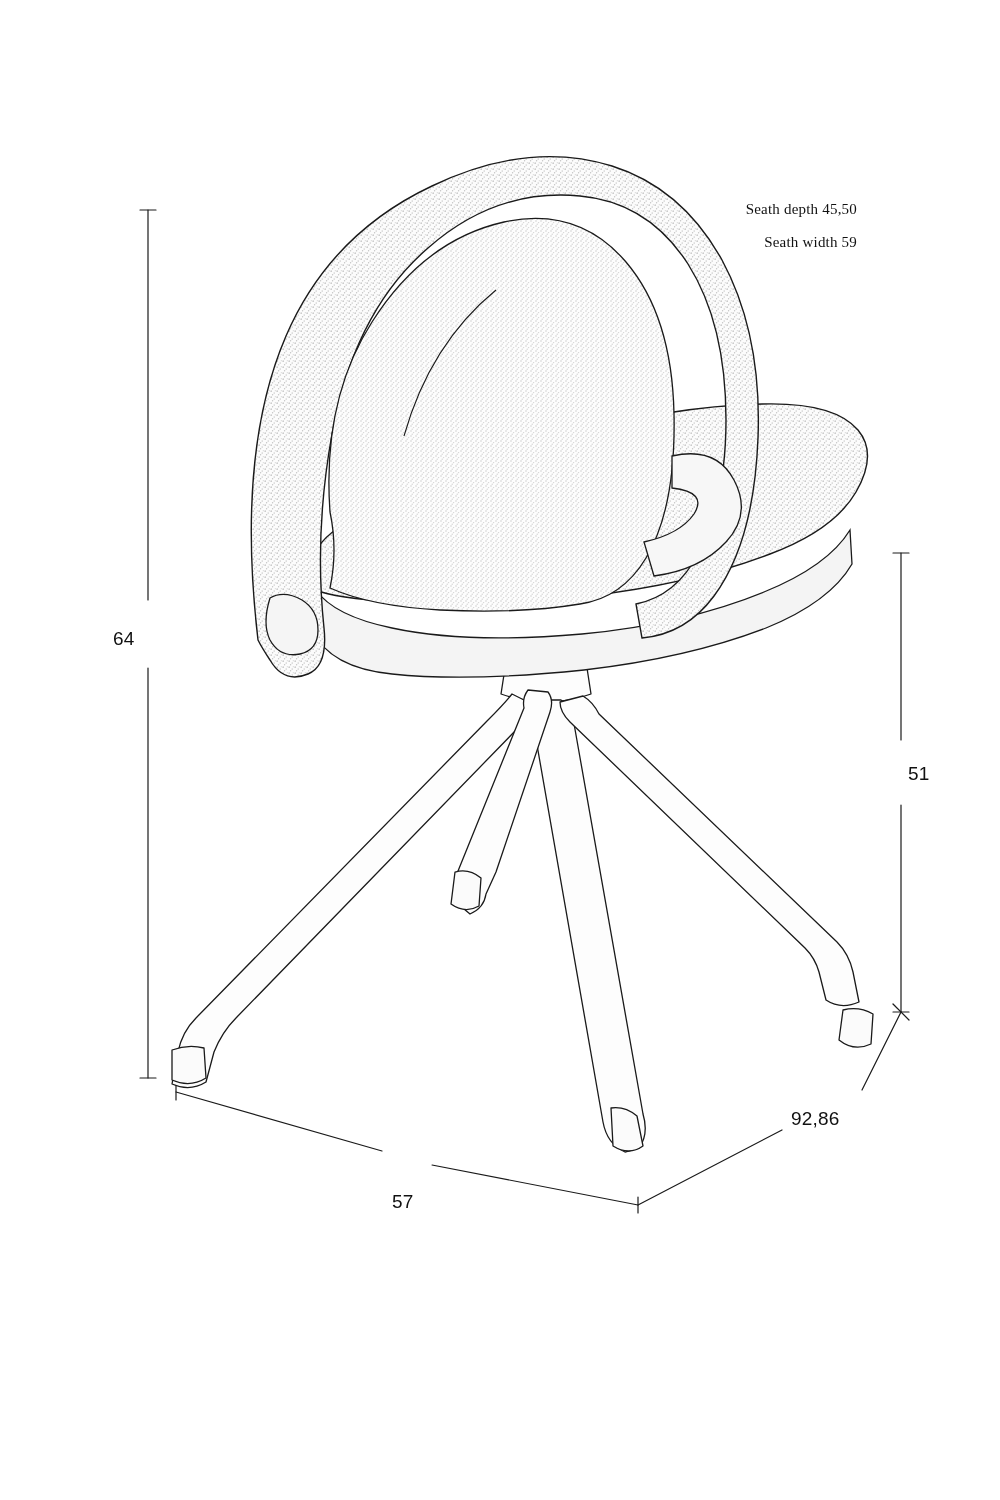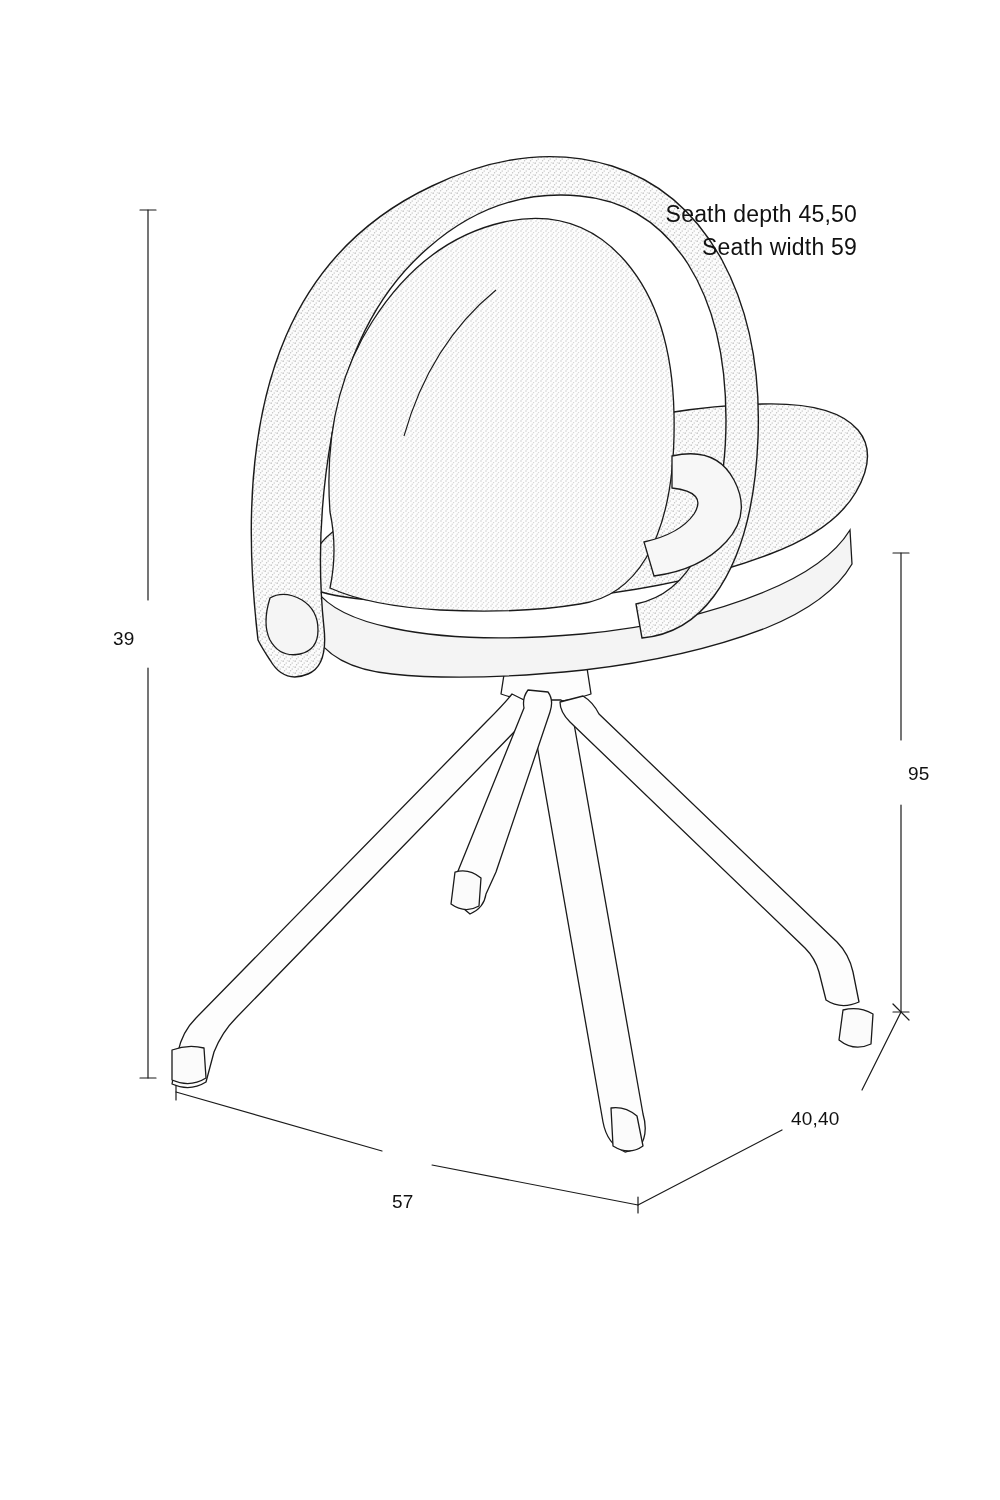--- a/index.html
+++ b/index.html
@@ -30,22 +30,22 @@
   .dim-label {
     position: absolute;
     font-family: "Liberation Sans", sans-serif;
     font-size: 19px;
     color: #111111;
     letter-spacing: 0.2px;
     white-space: nowrap;
   }
   .spec-label {
     position: absolute;
-    font-family: Liberation Sans, sans-serif;
-    font-size: 23px;
+    font-family: Liberation Serif, serif;
+    font-size: 15px;
     color: #111111;
     letter-spacing: 0.2px;
     white-space: nowrap;
     text-align: right;
   }
   #label-height { left: 113px; top: 628px; }
   #label-seat-height { left: 908px; top: 763px; }
   #label-width { left: 392px; top: 1155px; margin-top: 36px; }
   #label-depth { left: 791px; top: 1108px; }
   #label-seat-depth { right: 143px; top: 201px; }
@@ -166,25 +166,25 @@
 
       <path d="M672 456 q44 -10 62 24 q18 34 -8 62 q-26 28 -72 34 l-10 -34
                q36 -8 50 -28 q14 -22 -22 -26 z" fill="#f7f7f7" stroke="#1a1a1a" stroke-width="1.3"></path>
 
       <path d="M270 598 q14 -8 32 2 q16 10 16 30 q0 20 -18 24 q-20 4 -30 -14 q-8 -16 0 -42 z" fill="#f5f5f5" stroke="#1a1a1a" stroke-width="1.3"></path>
 
       <path d="M404 436 q26 -92 92 -146" fill="none" stroke="#1a1a1a" stroke-width="1.1"></path>
     </g>
   </svg>
 
-  <div class="dim-label" id="label-height">39</div>
+  <div class="dim-label" id="label-height">64</div>
 
-  <div class="dim-label" id="label-seat-height">95</div>
+  <div class="dim-label" id="label-seat-height">51</div>
 
   <div class="dim-label" id="label-width">57</div>
 
-  <div class="dim-label" id="label-depth">40,40</div>
+  <div class="dim-label" id="label-depth">92,86</div>
 
   <div class="spec-label" id="label-seat-depth">Seath depth 45,50</div>
 
   <div class="spec-label" id="label-seat-width">Seath width 59</div>
 
 </div>
 
 </body></html>

